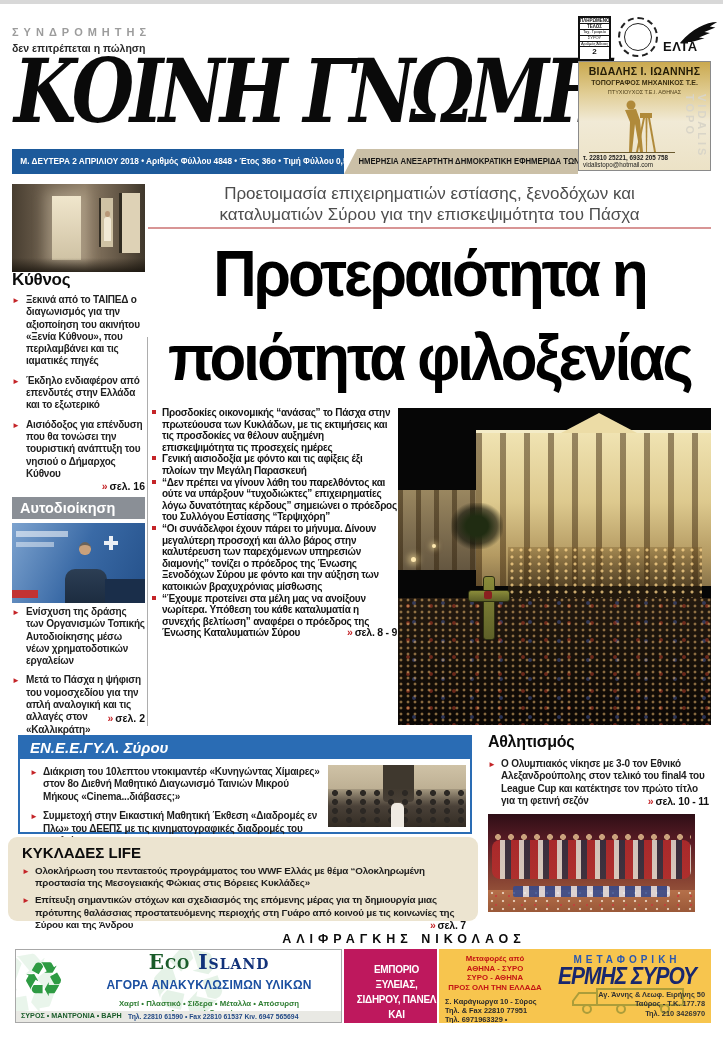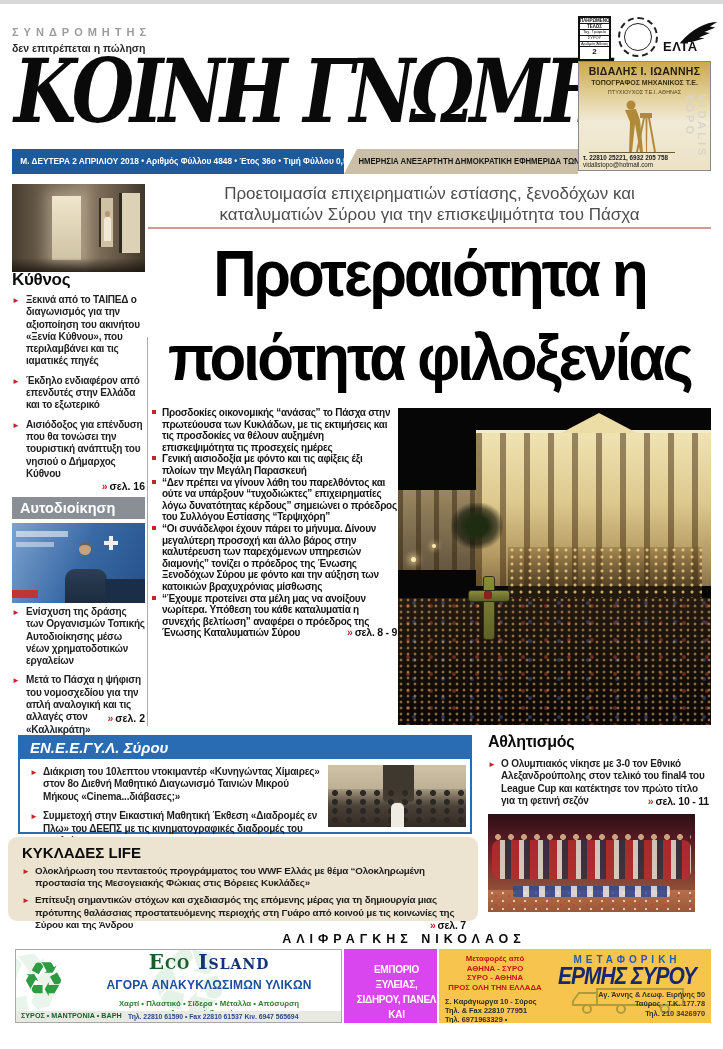--- a/index.html
+++ b/index.html
@@ -173,21 +173,21 @@
   #eco-logo{left:6px;top:6px;font-size:48px;line-height:1;color:#2e9b43;}
   #eco-brand{left:62px;top:0;width:262px;text-align:center;font-family:"DejaVu Serif",serif;
              font-weight:bold;font-size:20px;font-variant:small-caps;letter-spacing:1px;}
   #eco-brand .p1{color:#1a5c2a;}  #eco-brand .p2{color:#12327a;}
   #eco-l1{left:62px;top:28px;width:262px;text-align:center;font-size:12px;font-weight:bold;color:#1b4fa0;letter-spacing:0.2px;}
   #eco-l2{left:62px;top:49px;width:262px;text-align:center;font-size:7.8px;font-weight:bold;color:#2e7d32;}
   #eco-l3{left:62px;top:58px;width:262px;text-align:center;font-size:7.8px;font-weight:bold;color:#2e7d32;}
   #eco-bar{left:0;bottom:0;width:100%;height:11px;background:#e9e9e4;}
   #eco-loc{left:5px;bottom:2px;font-size:7.2px;font-weight:bold;color:#1a5c2a;}
   #eco-contact{left:112px;bottom:2px;font-size:6.8px;font-weight:bold;color:#234a86;}
-  #timber-ad{left:344px;top:945px;width:93px;height:74px;background:#d946ef;color:#fff;text-align:center;
+  #timber-ad{left:344px;top:945px;width:93px;height:74px;background:#be185d;color:#fff;text-align:center;
              box-sizing:border-box;padding-top:13px;padding-left:12px;}
   #timber-ad div{font-size:10px;font-weight:bold;line-height:15px;letter-spacing:-0.3px;}
   #hermes-ad{left:439px;top:945px;width:272px;height:74px;background:#f7c54e;box-sizing:border-box;overflow:hidden;}
   .hm-left{position:absolute;left:6px;top:5px;width:100px;text-align:center;}
   .hm-red{font-size:7.8px;font-weight:bold;color:#c41414;line-height:9.5px;}
   .hm-dark{font-size:7.4px;font-weight:bold;color:#2b2b2b;line-height:9px;text-align:left;}
   .hm-gap{height:5px;}
   #hermes-label{position:absolute;left:108px;top:5px;width:160px;text-align:center;font-size:10px;
                 font-weight:bold;color:#2a57b0;letter-spacing:4px;}
   #hermes-brand{position:absolute;left:104px;top:15px;width:168px;text-align:center;font-size:21px;

